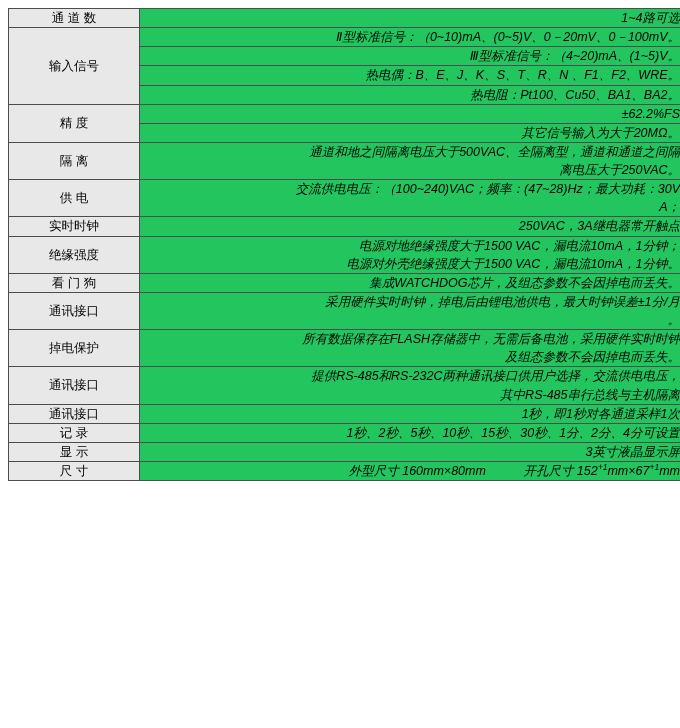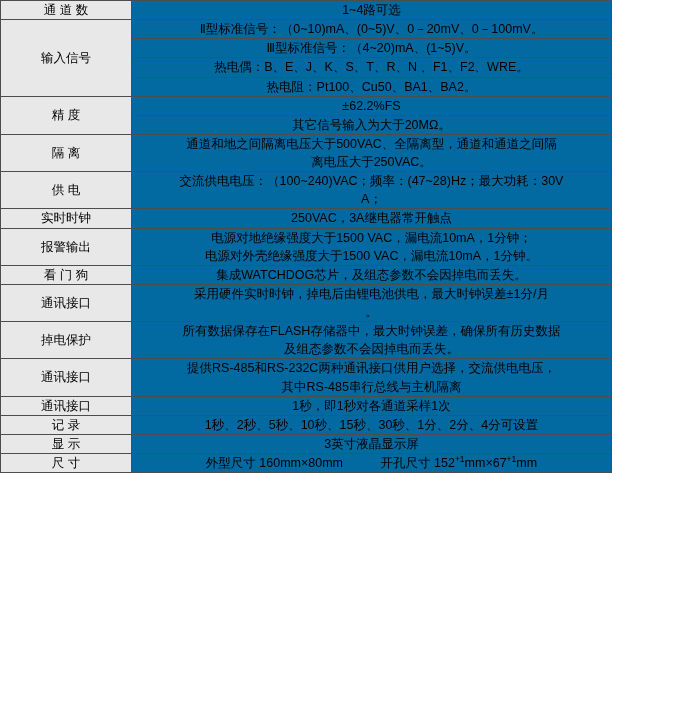--- a/index.html
+++ b/index.html
@@ -8,42 +8,43 @@
     background: #ffffff;
   }
   body {
     width: 680px;
     height: 728px;
     font-family: "Liberation Sans", "DejaVu Sans", sans-serif;
     color: #000000;
   }
   #spec-table {
     border-collapse: collapse;
-    width: 612px;
+    width: 673px;
     table-layout: fixed;
-    margin: 0;
+    margin: 8px;
   }
   #spec-table td {
     border: 1px solid #4d4d4d;
     padding: 0;
     vertical-align: middle;
     font-size: 12.5px;
     line-height: 1.45;
   }
   td.label-cell {
     width: 130px;
     background: #e8e8e8;
     text-align: center;
     padding: 5px 4px;
     white-space: nowrap;
   }
   td.value-cell {
-    background: #0369a1;
+    background: #22c55e;
     padding: 5px 7px;
-    text-align: center;
+    text-align: right;
+    font-style: italic;
   }
   .val-line {
     display: block;
   }
   sup {
     font-size: 8.5px;
     vertical-align: super;
     line-height: 0;
   }
   .nowrap { white-space: nowrap; }
@@ -112,21 +113,21 @@
     </tr>
 
     <tr>
       <td class="label-cell">实时时钟</td>
       <td class="value-cell">
         <span class="val-line">250VAC，3A继电器常开触点</span>
       </td>
     </tr>
 
     <tr>
-      <td class="label-cell">报警输出</td>
+      <td class="label-cell">绝缘强度</td>
       <td class="value-cell">
         <span class="val-line">电源对地绝缘强度大于1500 VAC，漏电流10mA，1分钟；</span>
         <span class="val-line">电源对外壳绝缘强度大于1500 VAC，漏电流10mA，1分钟。</span>
       </td>
     </tr>
 
     <tr>
       <td class="label-cell">看 门 狗</td>
       <td class="value-cell">
         <span class="val-line">集成WATCHDOG芯片，及组态参数不会因掉电而丢失。</span>
@@ -137,21 +138,21 @@
       <td class="label-cell">通讯接口</td>
       <td class="value-cell">
         <span class="val-line">采用硬件实时时钟，掉电后由锂电池供电，最大时钟误差±1分/月</span>
         <span class="val-line">。</span>
       </td>
     </tr>
 
     <tr>
       <td class="label-cell">掉电保护</td>
       <td class="value-cell">
-        <span class="val-line">所有数据保存在FLASH存储器中，最大时钟误差，确保所有历史数据</span>
+        <span class="val-line">所有数据保存在FLASH存储器中，无需后备电池，采用硬件实时时钟</span>
         <span class="val-line">及组态参数不会因掉电而丢失。</span>
       </td>
     </tr>
 
     <tr>
       <td class="label-cell">通讯接口</td>
       <td class="value-cell">
         <span class="val-line">提供RS-485和RS-232C两种通讯接口供用户选择，交流供电电压，</span>
         <span class="val-line">其中RS-485串行总线与主机隔离</span>
       </td>

